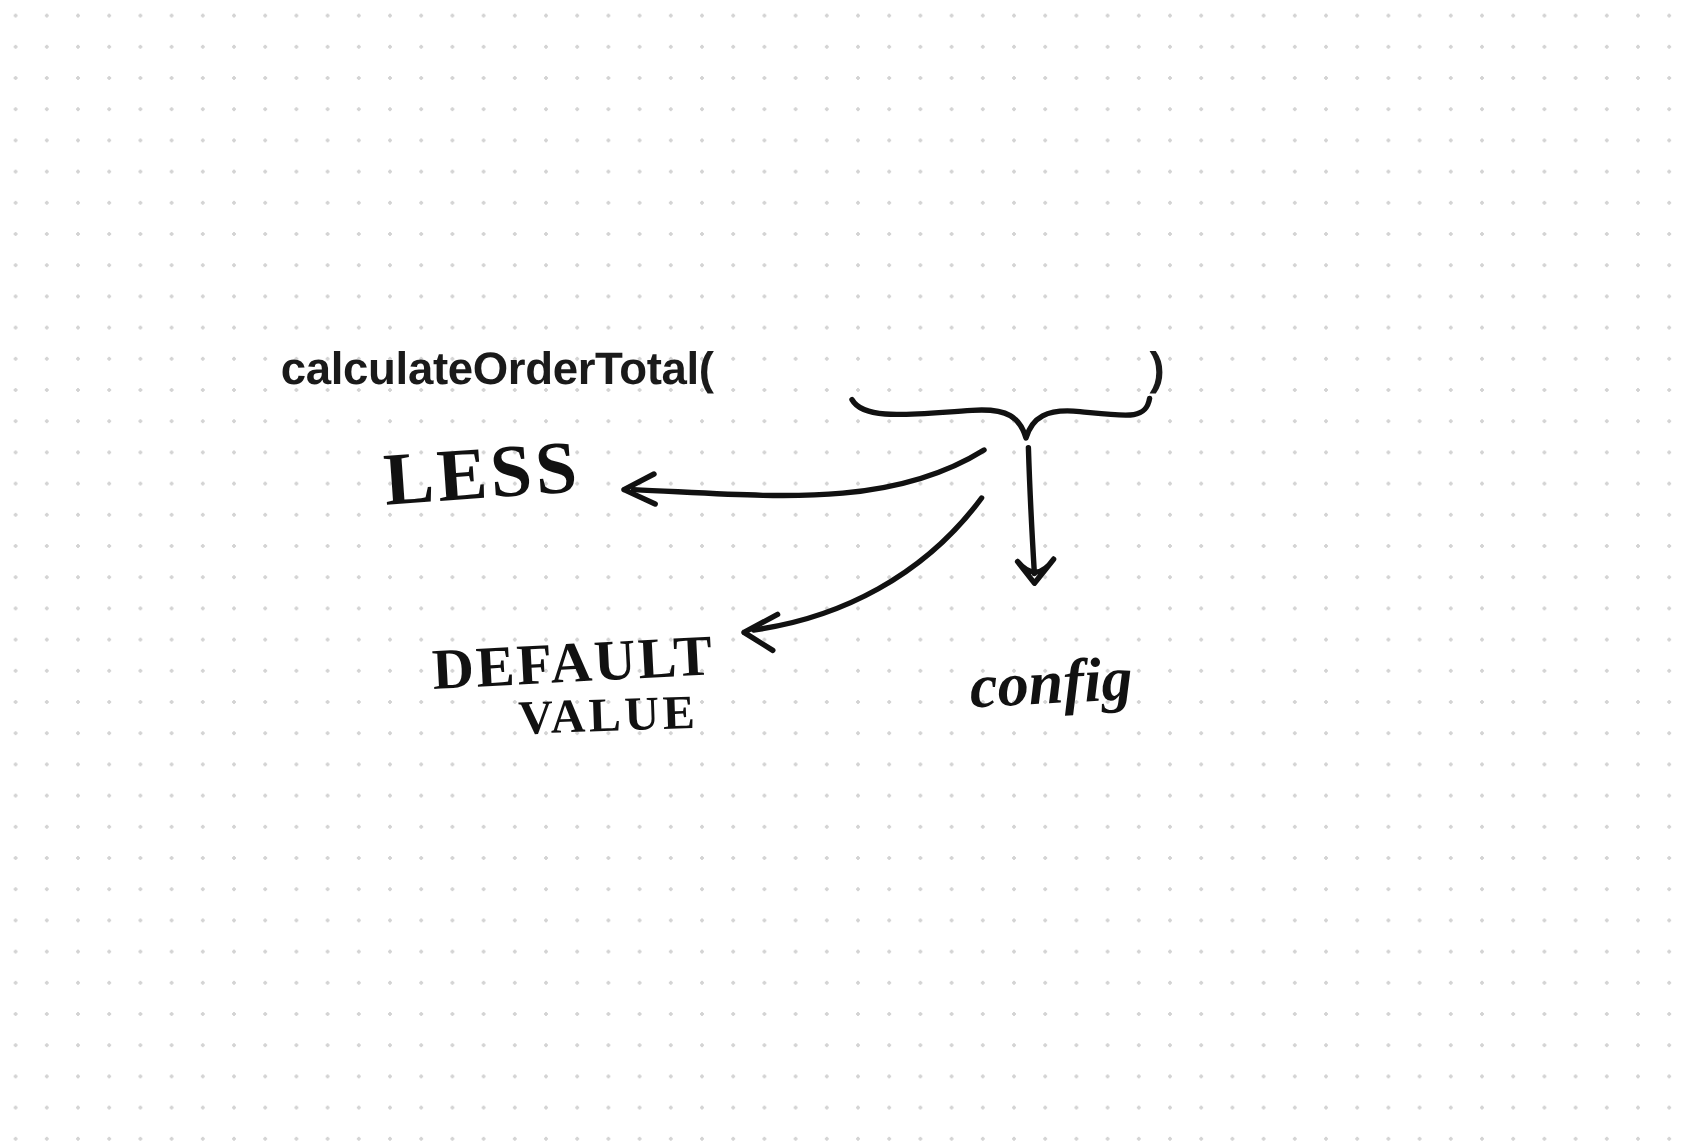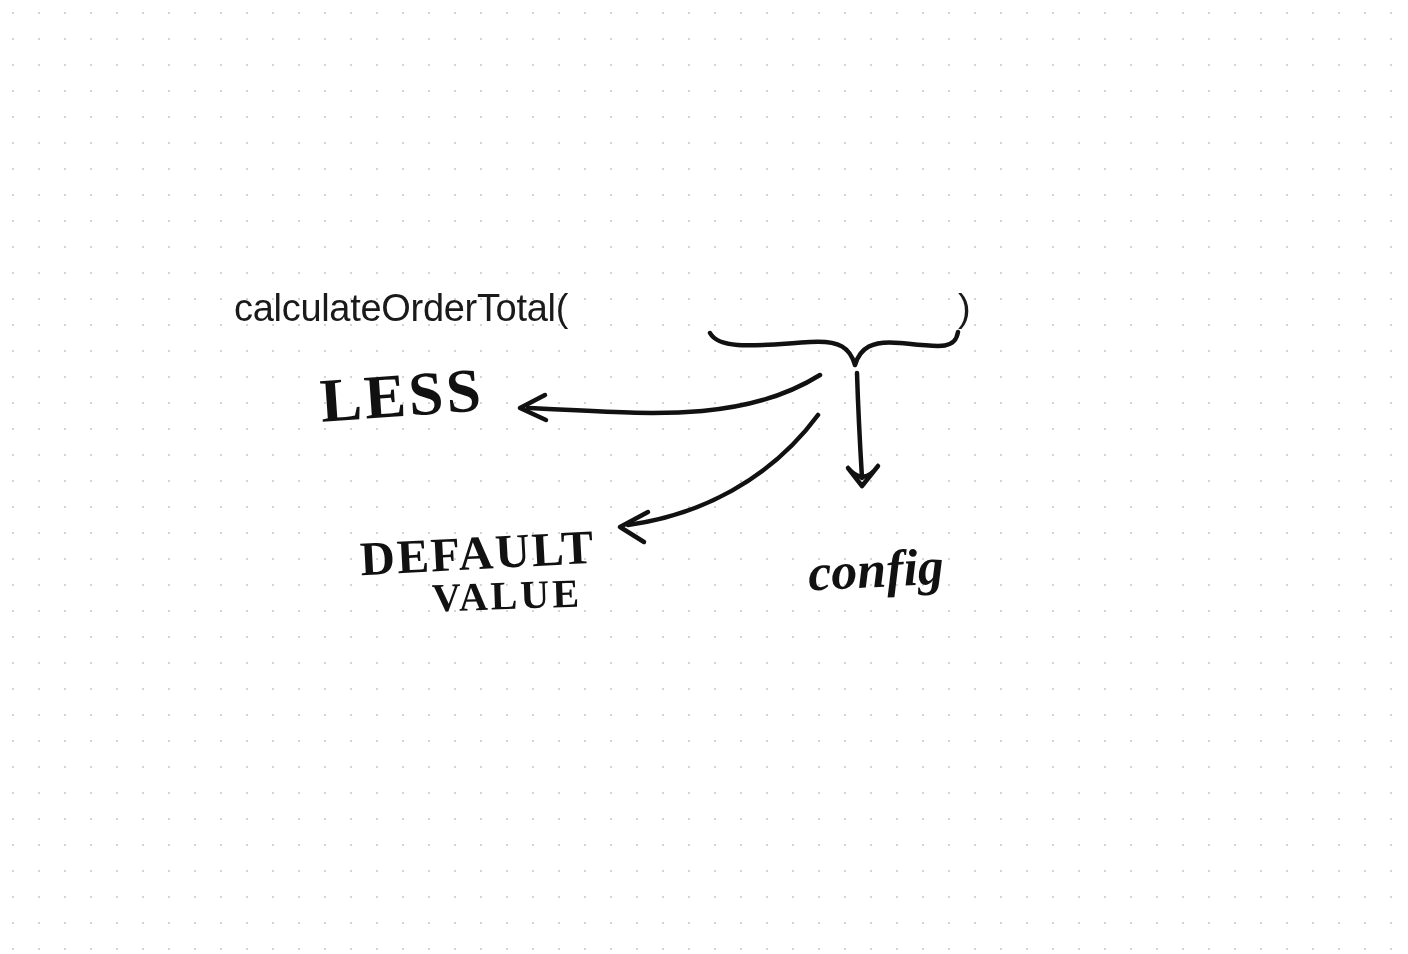--- a/index.html
+++ b/index.html
@@ -11,21 +11,21 @@
   body {
     background-color: #ffffff;
     background-image: radial-gradient(circle, #d4d4d4 1.3px, transparent 1.3px);
     background-size: 26px 26px;
     background-position: 0px 0px;
     font-family: -apple-system, BlinkMacSystemFont, "Segoe UI", Helvetica, Arial, sans-serif;
     position: relative;
   }
   .typed-text {
     position: absolute;
-    font-weight: 400;
+    font-weight: 700;
     font-size: 38px;
     color: #1a1a1a;
     letter-spacing: -0.3px;
     white-space: pre;
   }
   .hand {
     position: absolute;
     font-family: "Comic Sans MS", "Marker Felt", "Segoe Script", cursive;
     color: #111;
     white-space: pre;

